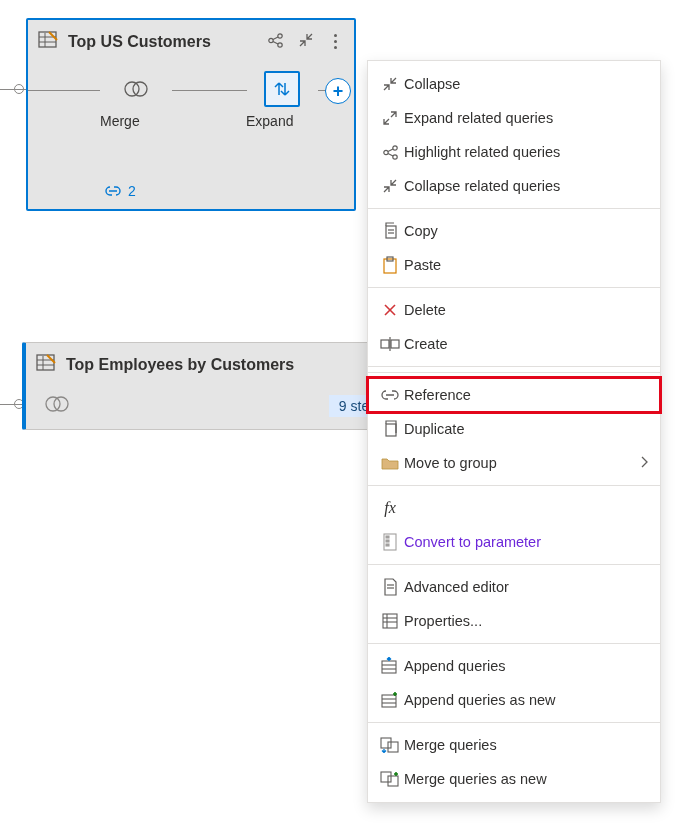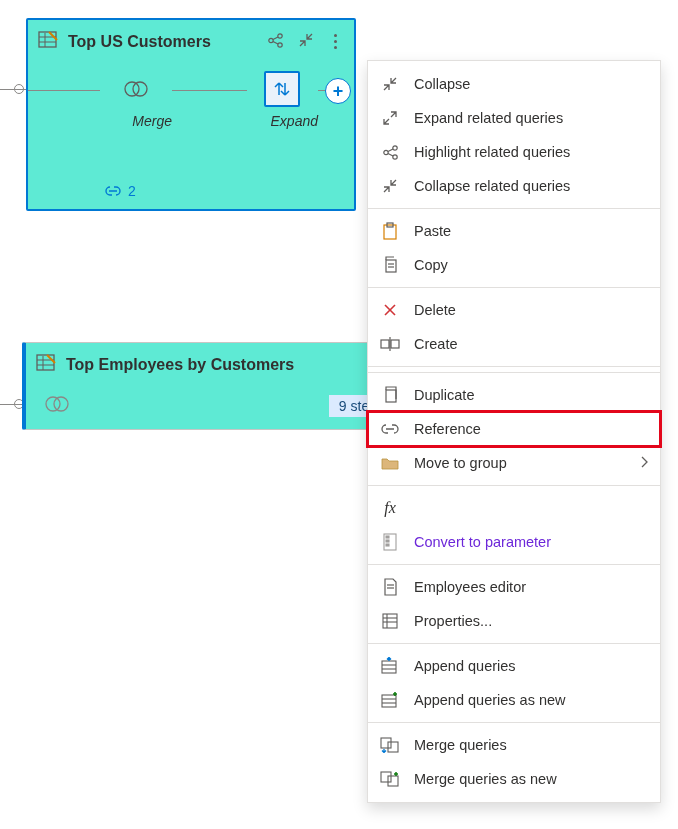--- a/index.html
+++ b/index.html
@@ -10,21 +10,21 @@
       background: #fff;
       width: 678px;
       height: 829px;
       position: relative;
       overflow: hidden;
     }
 
     
     .query-card {
       position: absolute;
-      background: #5eead4;
+      background: #e5e5e5;
       border: 2px solid #0078d4;
       border-radius: 2px;
     }
     .query-card.secondary {
       border: 1px solid #c8c6c4;
       border-left: 4px solid #0078d4;
     }
     .query-header {
       display: flex;
       align-items: center;
@@ -36,21 +36,21 @@
       font-weight: 600;
       flex: 1;
     }
     .header-icons { display: flex; gap: 14px; align-items: center; }
     .header-icons svg, .header-icons .dots { cursor: pointer; }
 
     .card-body {
       position: relative;
       height: 120px;
     }
-    .step-node { position: absolute; text-align: right; width: 72px; font-style: italic; }
+    .step-node { position: absolute; text-align: left; width: 72px; }
     .step-node .box {
       width: 36px; height: 36px; margin: 0 auto 6px auto;
       display: flex; align-items: center; justify-content: center;
       border: 1px solid transparent; border-radius: 2px;
     }
     .step-node.selected .box { border: 2px solid #0078d4; background: #eaf2fb; }
     .step-label { font-size: 14px; color: #323130; }
 
     .flow-line {
       position: absolute;
@@ -92,21 +92,21 @@
       position: absolute;
       width: 294px;
       background: #fff;
       border: 1px solid #e1dfdd;
       box-shadow: 0 6px 14px rgba(0,0,0,0.15);
       padding: 6px 0;
     }
     .menu-item {
       display: flex; align-items: center;
       height: 34px; padding: 0 12px;
-      cursor: pointer; gap: 14px;
+      cursor: pointer; gap: 4px;
       font-size: 14.5px;
     }
     .menu-item .mi-icon { width: 20px; height: 20px; display:flex; align-items:center; justify-content:center; flex-shrink:0; }
     .menu-item .mi-label { flex: 1; }
     .menu-item .mi-chevron { color: #605e5c; }
     .menu-item.disabled { color: #6d28d9; cursor: default; }
     .menu-divider { height: 1px; background: #e1dfdd; margin: 5px 0; }
     .menu-item.highlighted {
       outline: 3px solid #e3061b;
       outline-offset: -1px;
@@ -261,39 +261,39 @@
         </svg>
       </span>
     <span class="mi-label">Collapse related queries</span>
   </div>
 
   <div class="menu-divider"></div>
 
   <div class="menu-item">
     <span class="mi-icon">
         <svg width="16" height="18" viewBox="0 0 16 18" stroke="#605e5c" fill="none" stroke-width="1.2">
-          <rect x="2" y="3" width="12" height="14" stroke="#d67f00"></rect>
-          <rect x="5" y="1" width="6" height="4"></rect>
-        </svg>
-      </span>
-    <span class="mi-label">Paste</span>
-  </div>
-
-  <div class="menu-item">
-    <span class="mi-icon">
-        <svg width="16" height="18" viewBox="0 0 16 18" stroke="#605e5c" fill="none" stroke-width="1.2">
           <rect x="4" y="4" width="10" height="12"></rect>
           <path d="M4 4 L4 1 L12 1"></path>
           <line x1="6" y1="8" x2="12" y2="8"></line>
           <line x1="6" y1="11" x2="12" y2="11"></line>
         </svg>
       </span>
     <span class="mi-label">Copy</span>
   </div>
 
+  <div class="menu-item">
+    <span class="mi-icon">
+        <svg width="16" height="18" viewBox="0 0 16 18" stroke="#605e5c" fill="none" stroke-width="1.2">
+          <rect x="2" y="3" width="12" height="14" stroke="#d67f00"></rect>
+          <rect x="5" y="1" width="6" height="4"></rect>
+        </svg>
+      </span>
+    <span class="mi-label">Paste</span>
+  </div>
+
   <div class="menu-divider"></div>
 
   <div class="menu-item">
     <span class="mi-icon">
         <svg width="14" height="14" viewBox="0 0 14 14" stroke="#d13438" stroke-width="1.6">
           <line x1="2" y1="2" x2="12" y2="12"></line>
           <line x1="12" y1="2" x2="2" y2="12"></line>
         </svg>
       </span>
     <span class="mi-label">Delete</span>
@@ -308,37 +308,37 @@
         </svg>
       </span>
     <span class="mi-label">Create</span>
   </div>
 
   <div class="menu-divider"></div>
 
 
   <div class="menu-divider"></div>
 
+  <div class="menu-item highlighted">
+    <span class="mi-icon">
+        <svg width="20" height="14" viewBox="0 0 20 14" stroke="#605e5c" fill="none" stroke-width="1.3">
+          <path d="M6 3 a4 4 0 0 0 0 8 l2 0 M14 11 a4 4 0 0 0 0 -8 l-2 0 M6 7 L14 7"></path>
+        </svg>
+      </span>
+    <span class="mi-label">Reference</span>
+  </div>
+
   <div class="menu-item">
     <span class="mi-icon">
         <svg width="16" height="18" viewBox="0 0 16 18" stroke="#605e5c" fill="none" stroke-width="1.2">
           <rect x="4" y="4" width="10" height="12"></rect>
           <path d="M4 4 L4 1 L14 1 L14 13"></path>
         </svg>
       </span>
     <span class="mi-label">Duplicate</span>
-  </div>
-
-  <div class="menu-item highlighted">
-    <span class="mi-icon">
-        <svg width="20" height="14" viewBox="0 0 20 14" stroke="#605e5c" fill="none" stroke-width="1.3">
-          <path d="M6 3 a4 4 0 0 0 0 8 l2 0 M14 11 a4 4 0 0 0 0 -8 l-2 0 M6 7 L14 7"></path>
-        </svg>
-      </span>
-    <span class="mi-label">Reference</span>
   </div>
 
   <div class="menu-item">
     <span class="mi-icon">
         <svg width="18" height="15" viewBox="0 0 18 15" fill="#dcb67a" stroke="#b8923f" stroke-width="0.8">
           <path d="M1 3 L1 13 L17 13 L17 5 L8 5 L6 3 Z"></path>
         </svg>
       </span>
     <span class="mi-label">Move to group</span>
     <span class="mi-chevron"><svg width="8" height="12" viewBox="0 0 8 12" stroke="#605e5c" fill="none" stroke-width="1.3">
@@ -367,21 +367,21 @@
   <div class="menu-divider"></div>
 
   <div class="menu-item">
     <span class="mi-icon">
         <svg width="15" height="18" viewBox="0 0 15 18" stroke="#605e5c" fill="none" stroke-width="1.2">
           <path d="M2 1 L10 1 L13 4 L13 17 L2 17 Z"></path>
           <line x1="4" y1="7" x2="11" y2="7"></line>
           <line x1="4" y1="10" x2="11" y2="10"></line>
         </svg>
       </span>
-    <span class="mi-label">Employees editor</span>
+    <span class="mi-label">Advanced editor</span>
   </div>
 
   <div class="menu-item">
     <span class="mi-icon">
         <svg width="16" height="16" viewBox="0 0 16 16" stroke="#605e5c" fill="none" stroke-width="1.1">
           <rect x="1" y="1" width="14" height="14"></rect>
           <line x1="1" y1="5" x2="15" y2="5"></line>
           <line x1="1" y1="9" x2="15" y2="9"></line>
           <line x1="5" y1="1" x2="5" y2="15"></line>
         </svg>

